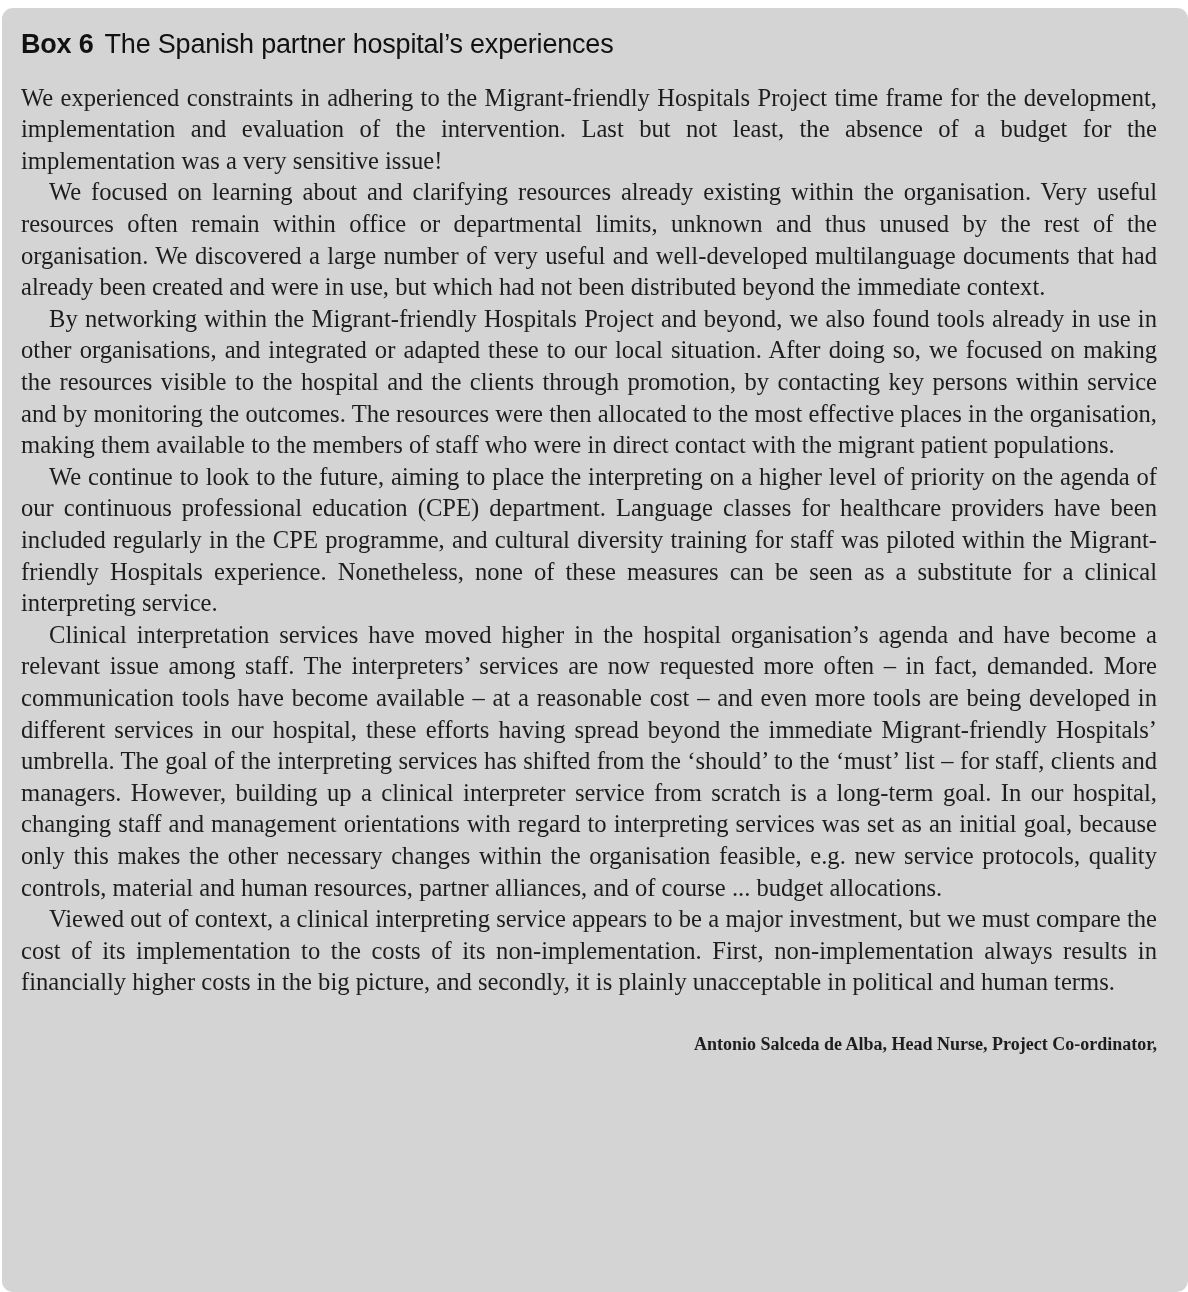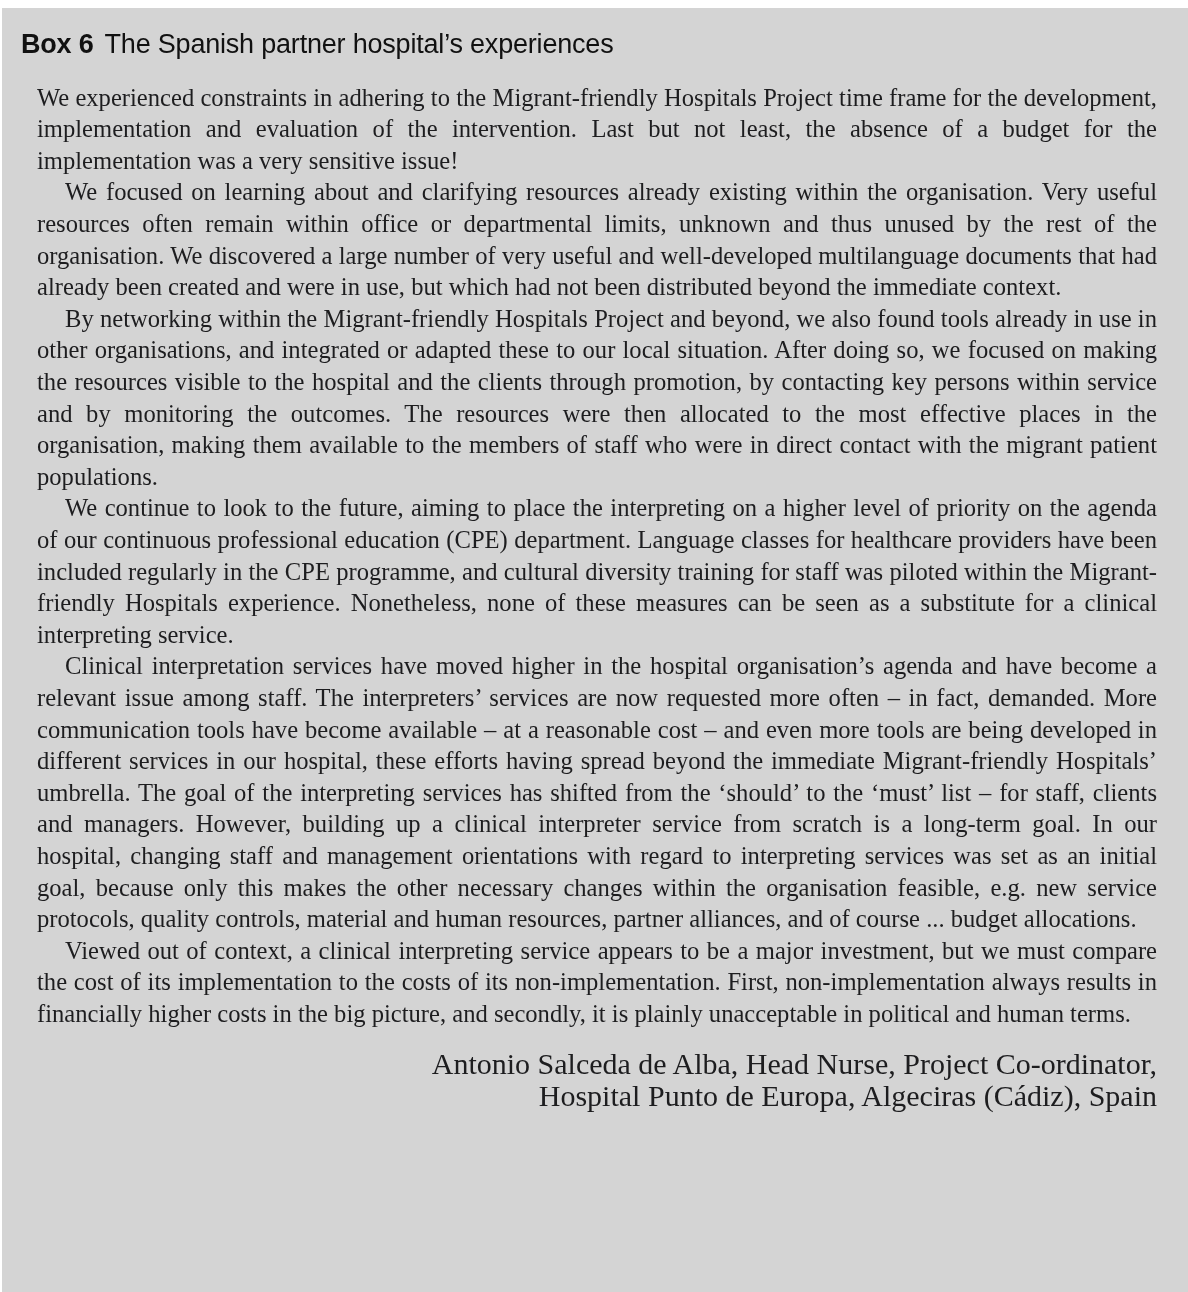--- a/index.html
+++ b/index.html
@@ -1,15 +1,15 @@
 <!DOCTYPE html>
 <html><head>
 <meta charset="utf-8">
 <style>
-  * { margin: 0; padding: 0; box-sizing: border-box; }
+  * { margin: 0; padding: 0; box-sizing: border-box; border-radius: 11px; }
   html, body {
     width: 1188px;
     background: #ffffff;
     font-family: "Liberation Serif", serif;
   }
   .page {
     width: 1188px;
     height: 1292px;
     background: #ffffff;
     overflow: hidden;
@@ -33,30 +33,29 @@
   .box-heading .box-label {
     font-weight: 700;
     margin-right: 11px;
   }
   .body-para {
     font-size: 24.6px;
     line-height: 31.6px;
     color: #1d1d1f;
     text-align: justify;
     text-justify: inter-word;
-    margin-left: 16px;
   }
   .body-para.indented {
     text-indent: 28px;
   }
   .attribution {
-    margin-top: 18px;
-    font-size: 30px;
+    margin-top: 30px;
+    font-size: 18px;
     line-height: 32.5px;
-    font-weight: 400;
+    font-weight: 700;
     color: #1d1d1f;
     text-align: right;
   }
 </style>
 </head>
 <body>
 
 <div class="page">
   <section class="box-panel">
 
@@ -68,16 +67,16 @@
     <p class="body-para indented">We focused on learning about and clarifying resources already existing within the organisation. Very useful resources often remain within office or departmental limits, unknown and thus unused by the rest of the organisation. We discovered a large number of very useful and well-developed multilanguage documents that had already been created and were in use, but which had not been distributed beyond the immediate context.</p>
 
     <p class="body-para indented">By networking within the Migrant-friendly Hospitals Project and beyond, we also found tools already in use in other organisations, and integrated or adapted these to our local situation. After doing so, we focused on making the resources visible to the hospital and the clients through promotion, by contacting key persons within service and by monitoring the outcomes. The resources were then allocated to the most effective places in the organisation, making them available to the members of staff who were in direct contact with the migrant patient populations.</p>
 
     <p class="body-para indented">We continue to look to the future, aiming to place the interpreting on a higher level of priority on the agenda of our continuous professional education (CPE) department. Language classes for healthcare providers have been included regularly in the CPE programme, and cultural diversity training for staff was piloted within the Migrant-friendly Hospitals experience. Nonetheless, none of these measures can be seen as a substitute for a clinical interpreting service.</p>
 
     <p class="body-para indented">Clinical interpretation services have moved higher in the hospital organisation’s agenda and have become a relevant issue among staff. The interpreters’ services are now requested more often – in fact, demanded. More communication tools have become available – at a reasonable cost – and even more tools are being developed in different services in our hospital, these efforts having spread beyond the immediate Migrant-friendly Hospitals’ umbrella. The goal of the interpreting services has shifted from the ‘should’ to the ‘must’ list – for staff, clients and managers. However, building up a clinical interpreter service from scratch is a long-term goal. In our hospital, changing staff and management orientations with regard to interpreting services was set as an initial goal, because only this makes the other necessary changes within the organisation feasible, e.g. new service protocols, quality controls, material and human resources, partner alliances, and of course ... budget allocations.</p>
 
     <p class="body-para indented">Viewed out of context, a clinical interpreting service appears to be a major investment, but we must compare the cost of its implementation to the costs of its non-implementation. First, non-implementation always results in financially higher costs in the big picture, and secondly, it is plainly unacceptable in political and human terms.</p>
 
-    <p class="attribution"><span>Antonio Salceda de Alba, Head Nurse, Project Co-ordinator,</span><br><span>Hospital Punto de Europa, Algeciras (Cádiz), Spain</span></p>
+    <p class="attribution"><span>Antonio Salceda de Alba, Head Nurse, Project Co-ordinator,</span><br></p>
 
   </section>
 </div>
 
 </body></html>

